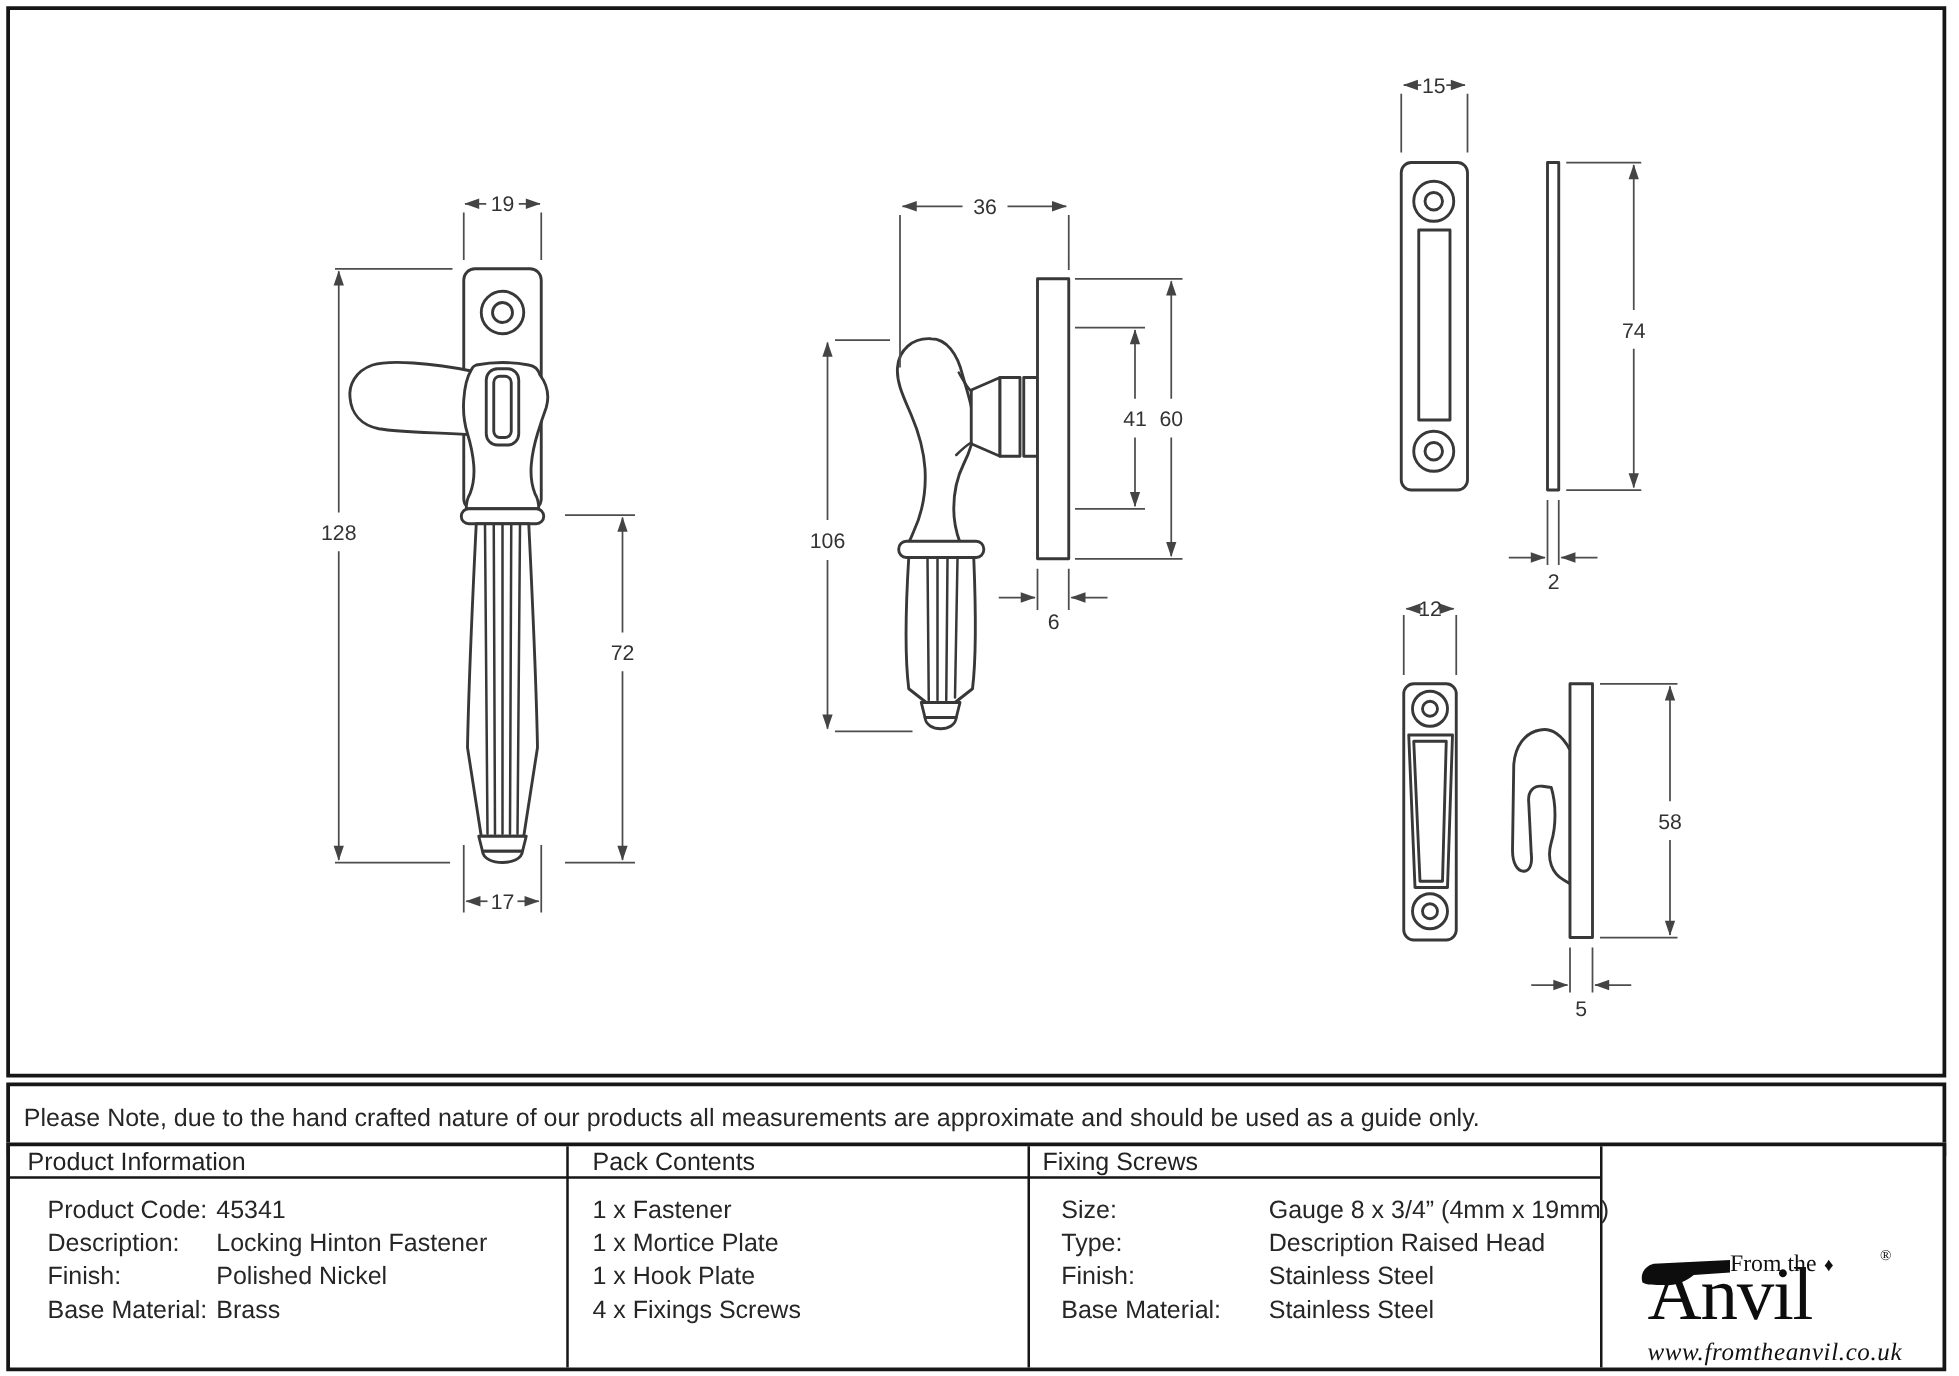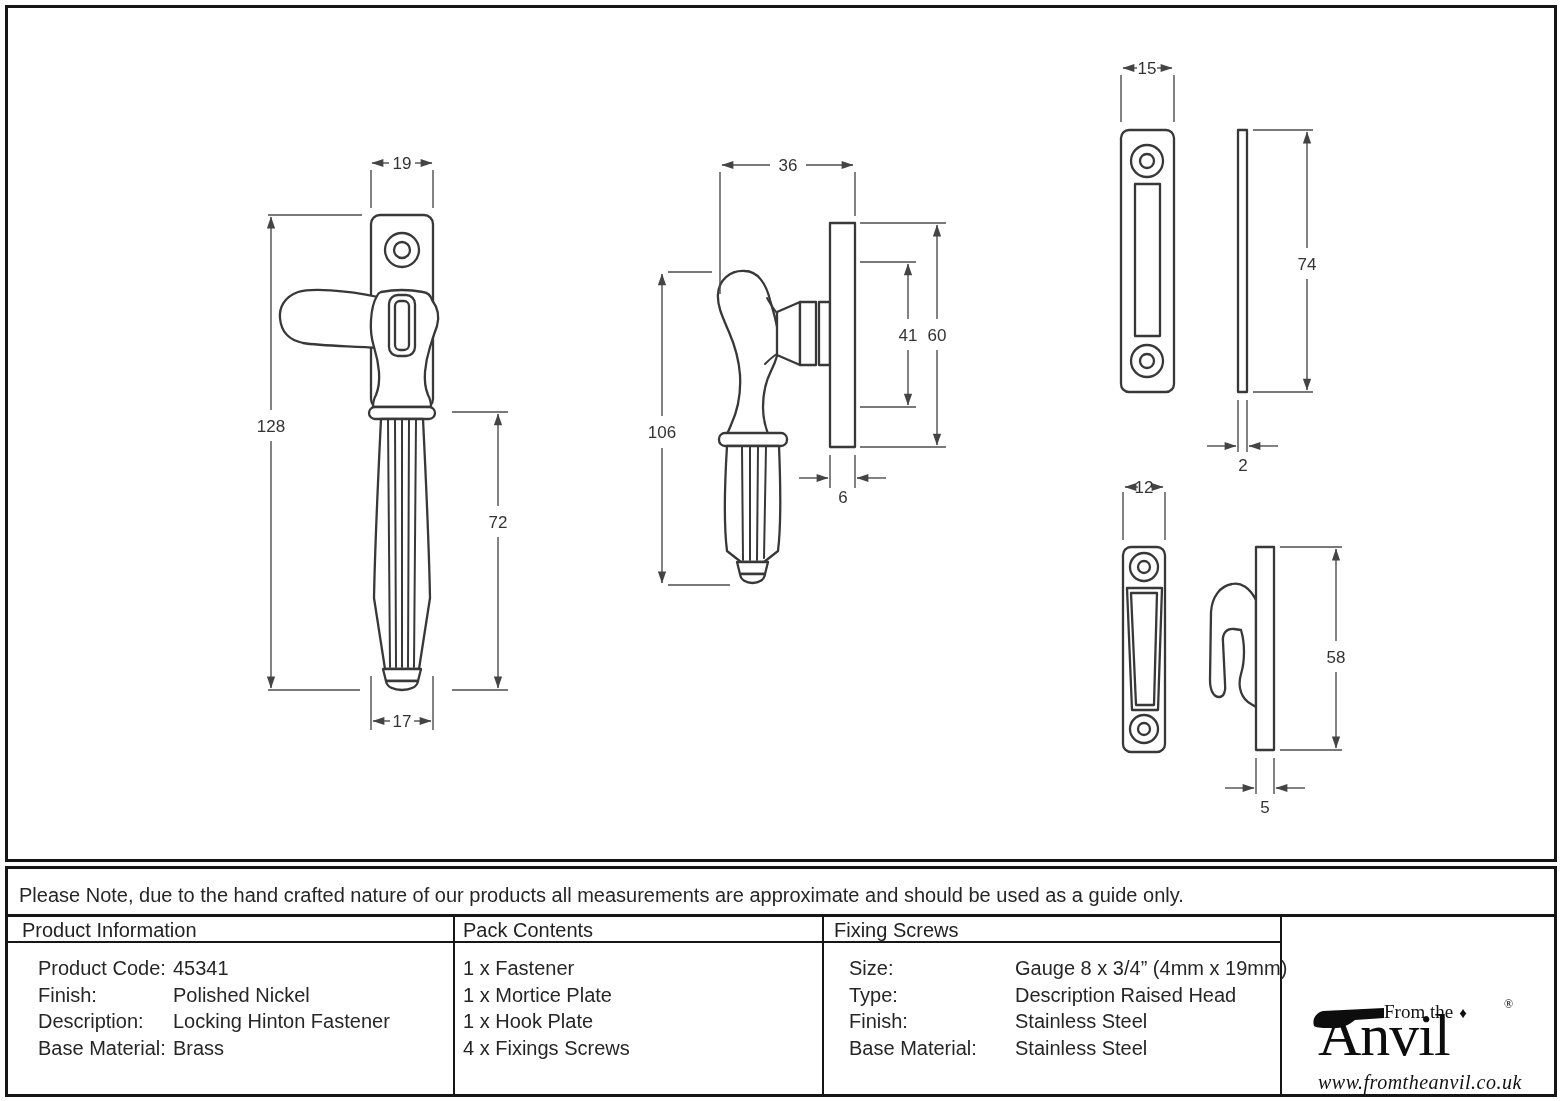--- a/index.html
+++ b/index.html
@@ -178,27 +178,27 @@
 <div class="frame frame-table">
   <div class="vdiv" style="left:445px;"></div>
   <div class="vdiv" style="left:814px;"></div>
   <div class="vdiv" style="left:1272px;"></div>
   <div class="hdrline" style="width:1272px;"></div>
 
   <div class="cell pi" style="left:0;width:445px;">
     <div class="cellhdr" style="left:14px;">Product Information</div>
     <div class="cellbody" style="left:14px;margin-left:16px;">
       <div class="trow"><span class="tlabel">Product Code:</span><span class="tvalue">45341</span></div>
+      <div class="trow"><span class="tlabel">Description:</span><span class="tvalue">Locking Hinton Fastener</span></div>
       <div class="trow"><span class="tlabel">Finish:</span><span class="tvalue">Polished Nickel</span></div>
-      <div class="trow"><span class="tlabel">Description:</span><span class="tvalue">Locking Hinton Fastener</span></div>
       <div class="trow"><span class="tlabel">Base Material:</span><span class="tvalue">Brass</span></div>
     </div>
   </div>
 
-  <div class="cell pc" style="left:445px;width:330px;padding-left:24px;">
+  <div class="cell pc" style="left:456px;width:330px;padding-left:24px;">
     <div class="cellhdr" style="left:10px;">Pack Contents</div>
     <div class="cellbody" style="left:10px;">
       <div class="trow">1 x Fastener</div>
       <div class="trow">1 x Mortice Plate</div>
       <div class="trow">1 x Hook Plate</div>
       <div class="trow">4 x Fixings Screws</div>
     </div>
   </div>
 
   <div class="cell fs" style="left:816px;width:456px;padding-left:17px;">

